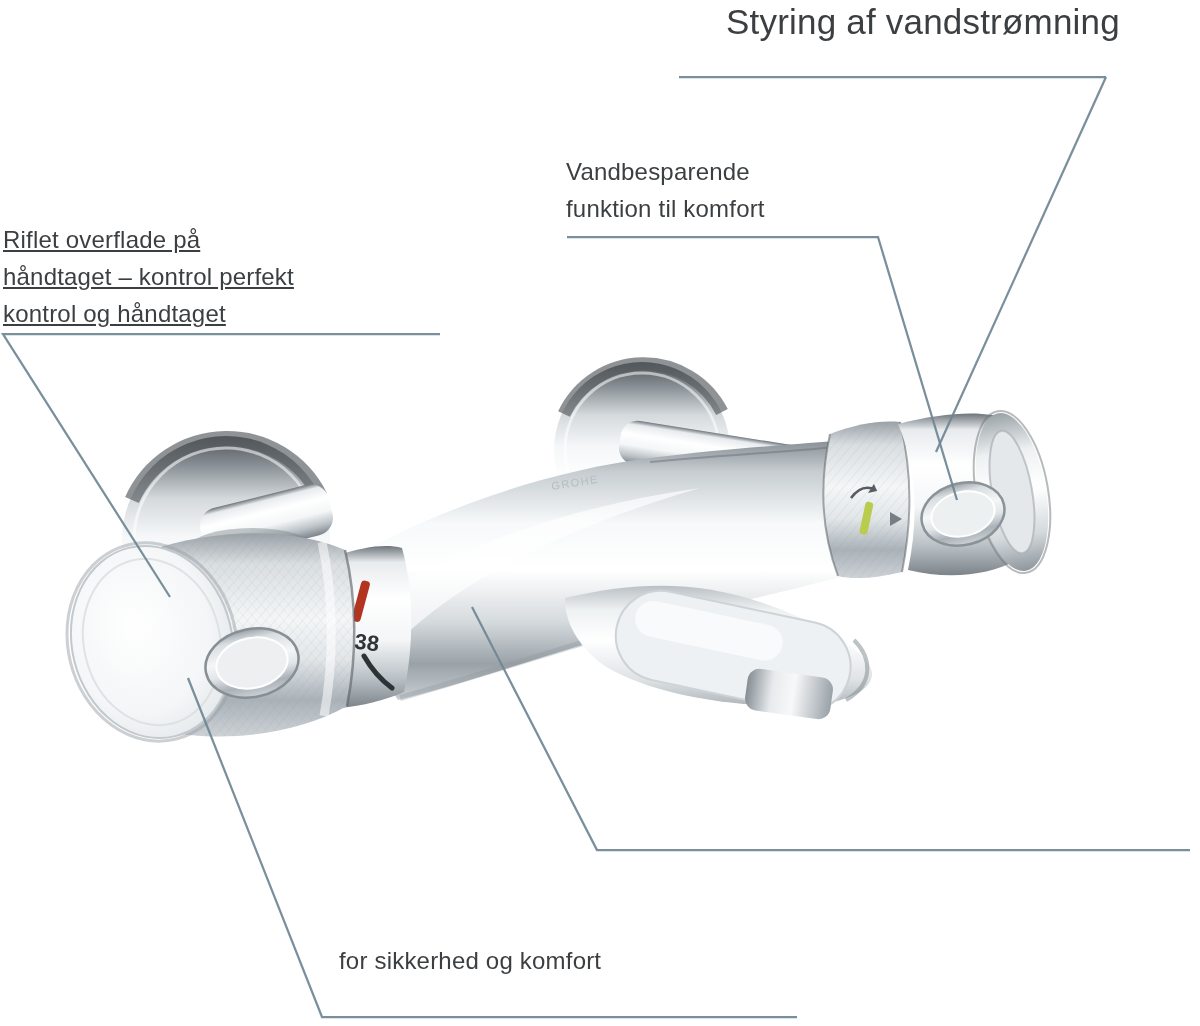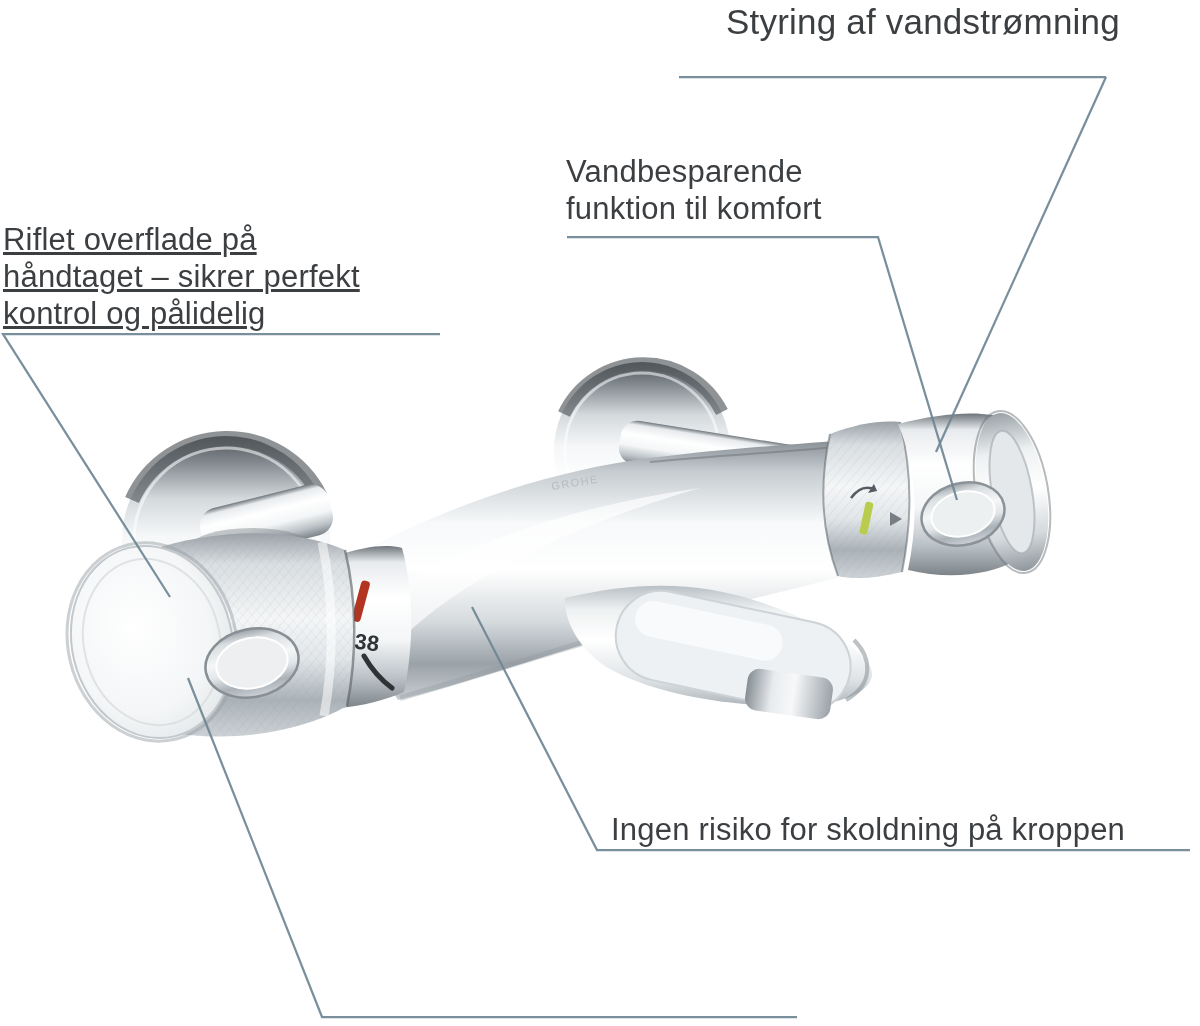--- a/index.html
+++ b/index.html
@@ -13,21 +13,21 @@
     position:relative;
     width:1200px;height:1026px;
     background:#ffffff;
     overflow:hidden;
     font-family:"Liberation Sans","DejaVu Sans",sans-serif;
   }
   .stage svg{position:absolute;left:0;top:0;}
   .label{
     position:absolute;
     color:var(--label-text);
-    font-size:31px;
+    font-size:24px;
     line-height:37px;
     letter-spacing:0.2px;
     white-space:nowrap;
   }
   .label .ln{display:block;}
   .label--styring{left:681px;top:4px;font-size:35px;line-height:35px;margin-left:45px;}
   .label--vandbesparende{left:566px;top:153px;}
   .label--riflet{left:3px;top:221px;text-decoration:underline;}
   .label--ingen{left:611px;top:811px;}
   .label--konstant{left:339px;top:942px;}
@@ -238,24 +238,22 @@
     <span class="ln">Styring af vandstrømning</span>
   </div>
 
   <div class="label label--vandbesparende">
     <span class="ln">Vandbesparende</span>
     <span class="ln">funktion til komfort</span>
   </div>
 
   <div class="label label--riflet">
     <span class="ln">Riflet overflade på</span>
-    <span class="ln">håndtaget – sikrer perfekt</span>
-    <span class="ln">kontrol og pålidelig</span>
-  </div>
-
-  <div class="label label--ingen">
-    <span class="ln">Ingen risiko for skoldning på kroppen</span>
-  </div>
+    <span class="ln">håndtaget – kontrol perfekt</span>
+    <span class="ln">kontrol og håndtaget</span>
+  </div>
+
 
   <div class="label label--konstant">
+    <span class="ln">for sikkerhed og komfort</span>
   </div>
 
 </div>
 
 </body></html>

